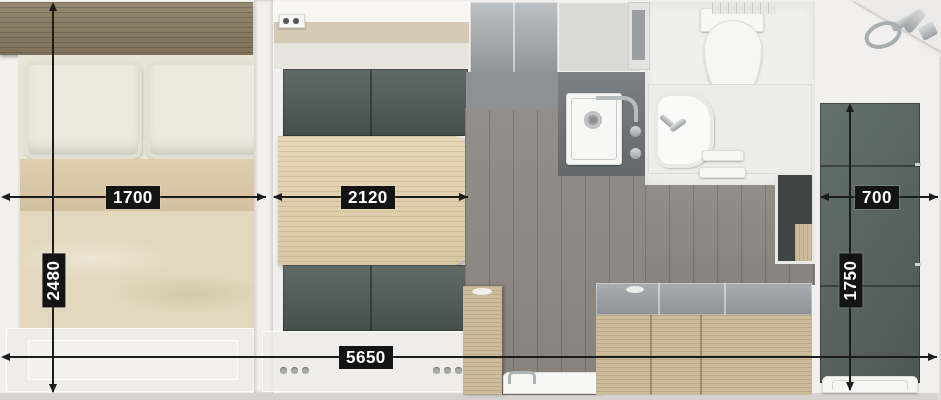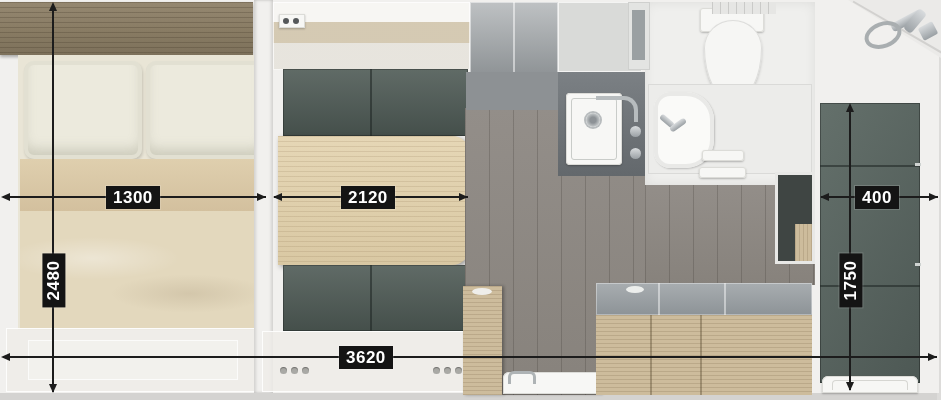--- a/index.html
+++ b/index.html
@@ -168,35 +168,35 @@
   </div>
 
   <div class="abs dline-v" style="left:52px;top:4px;height:388px;"></div>
   <div class="abs arr up" style="left:49px;top:2px;"></div>
   <div class="abs arr down" style="left:49px;top:384px;"></div>
   <div class="dim-label vert" style="left:27px;top:269px;">2480</div>
 
   <div class="abs dline-h" style="left:3px;top:196px;width:263px;"></div>
   <div class="abs arr left" style="left:1px;top:193px;"></div>
   <div class="abs arr right" style="left:257px;top:193px;"></div>
-  <div class="dim-label" style="left:106px;top:186px;">1300</div>
+  <div class="dim-label" style="left:106px;top:186px;">1700</div>
 
   <div class="abs dline-h" style="left:274px;top:196px;width:194px;"></div>
   <div class="abs arr left" style="left:273px;top:193px;"></div>
   <div class="abs arr right" style="left:459px;top:193px;"></div>
   <div class="dim-label" style="left:341px;top:186px;">2120</div>
 
   <div class="abs dline-h" style="left:821px;top:196px;width:117px;"></div>
   <div class="abs arr left" style="left:820px;top:193px;"></div>
   <div class="abs arr right" style="left:929px;top:193px;"></div>
-  <div class="dim-label" style="left:855px;top:186px;">400</div>
+  <div class="dim-label" style="left:855px;top:186px;">700</div>
 
   <div class="abs dline-v" style="left:849px;top:106px;height:284px;"></div>
   <div class="abs arr up" style="left:846px;top:103px;"></div>
   <div class="abs arr down" style="left:846px;top:382px;"></div>
   <div class="dim-label vert" style="left:824px;top:269px;">1750</div>
 
   <div class="abs dline-h" style="left:3px;top:356px;width:934px;"></div>
   <div class="abs arr left" style="left:1px;top:353px;"></div>
   <div class="abs arr right" style="left:928px;top:353px;"></div>
-  <div class="dim-label" style="left:339px;top:346px;">3620</div>
+  <div class="dim-label" style="left:339px;top:346px;">5650</div>
 
 </div>
 
 </body></html>

